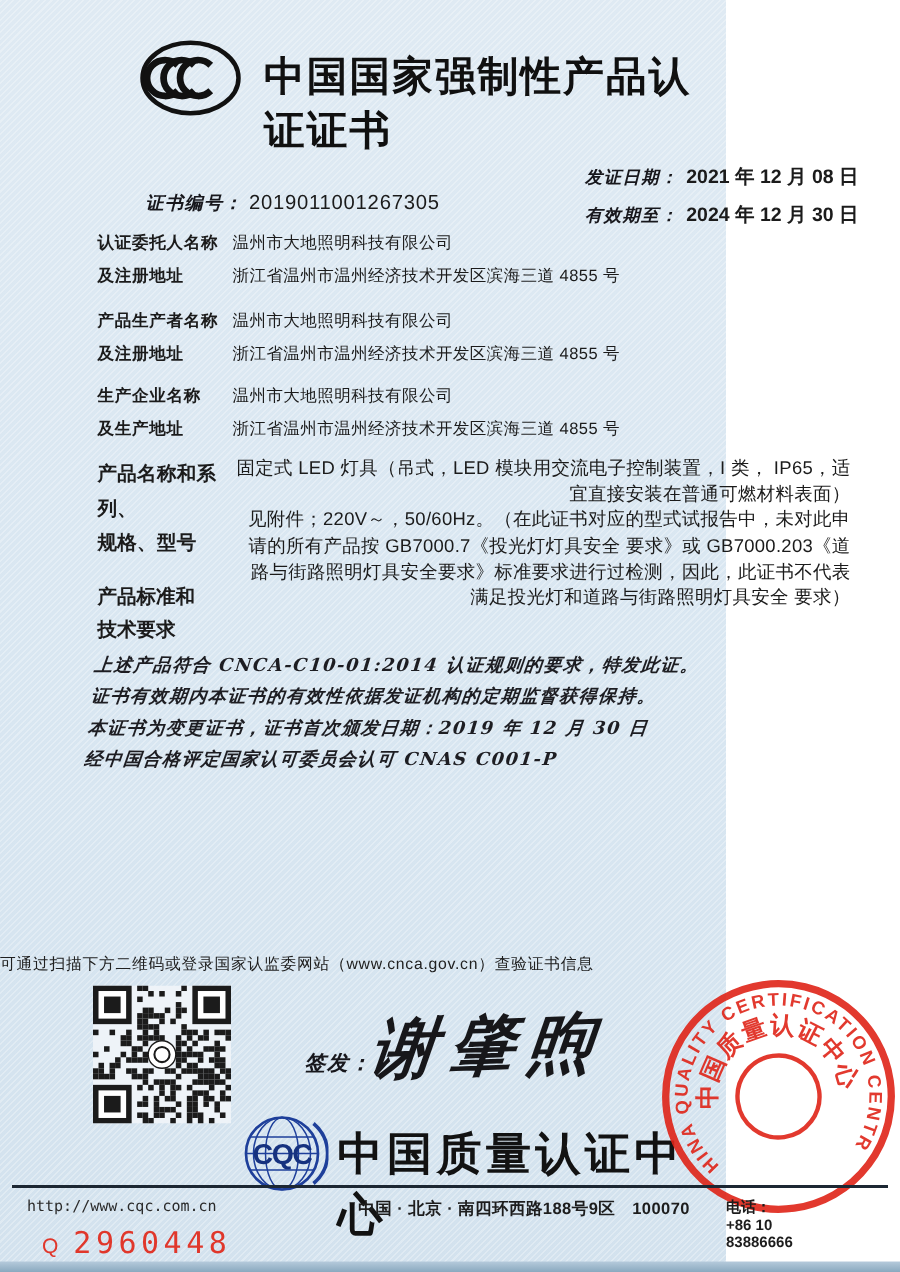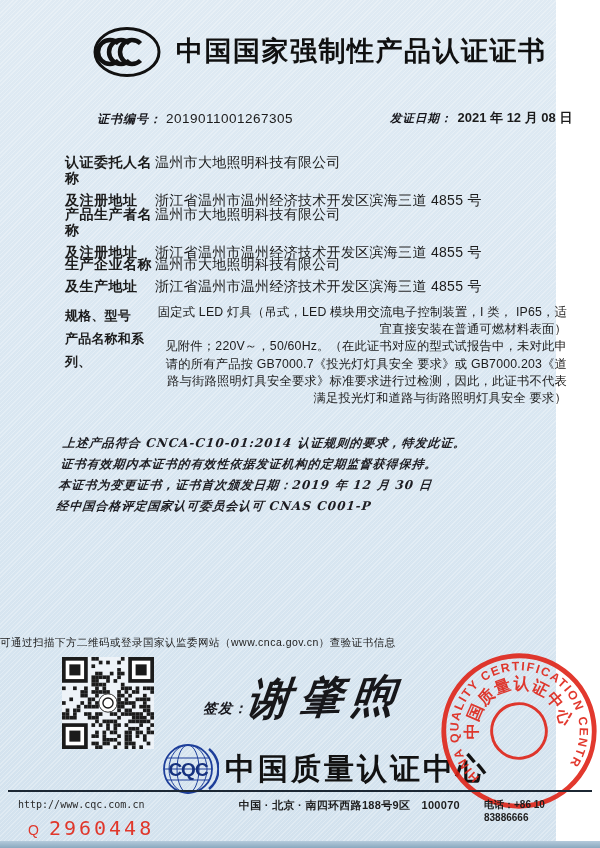--- a/index.html
+++ b/index.html
@@ -1,39 +1,39 @@
 <!DOCTYPE html>
 <html><head>
 <meta charset="utf-8">
 <style>
   html,body{margin:0;padding:0;}
   body{width:600px;height:848px;overflow:hidden;font-family:"Liberation Sans",sans-serif;color:#1b1b1b;}
-  .page{position:relative;width:556px;height:848px;
+  .page{position:relative;width:484px;height:848px;
     background:
       repeating-linear-gradient(135deg, rgba(255,255,255,.28) 0 1px, rgba(0,0,0,0) 1px 3px),
       linear-gradient(180deg,#dfeaf3 0%,#d8e6f1 60%,#d3e2ee 100%);
   }
   .page::after{content:"";position:absolute;left:0;bottom:0;width:600px;height:7px;
     background:linear-gradient(180deg,#b5cadb,#8aa9bf);}
   
   .ccc-logo{position:absolute;left:92px;top:26px;width:70px;height:52px;}
   .title{position:absolute;left:176px;top:33px;margin:0;font-size:27px;font-weight:900;
     letter-spacing:1.5px;color:#101010;font-family:"Liberation Sans",sans-serif;}
   
-  .cert-no{position:absolute;left:97px;top:109px;white-space:nowrap;}
+  .cert-no{position:absolute;left:97px;top:126px;white-space:nowrap;}
   .kai{font-family:"DejaVu Serif",serif;font-style:italic;font-weight:700;color:#17171c;}
   .cert-no .kai{font-size:12px;letter-spacing:1px;}
   .cert-no .num{font-size:13.5px;letter-spacing:.5px;margin-left:4px;}
   .dates{position:absolute;left:390px;top:109px;width:185px;}
   .date-row{display:flex;align-items:baseline;margin-bottom:7px;white-space:nowrap;}
   .date-row .kai{font-size:11.5px;letter-spacing:1px;}
   .date-row .date-val{font-size:13px;font-weight:700;margin-left:5px;}
   
   .sec{position:absolute;left:65px;width:502px;display:grid;grid-template-columns:90px 1fr;
-    column-gap:0;row-gap:6px;font-size:14px;line-height:16px;}
+    column-gap:0;row-gap:6px;font-size:11px;line-height:16px;}
   .sec .lbl{font-weight:700;letter-spacing:.5px;}
   .sec .val{letter-spacing:.3px;}
   .sec-product{position:absolute;left:65px;top:304px;width:502px;display:grid;
     grid-template-columns:90px 1fr;}
   .sec-product .lblcol{font-weight:700;font-size:13px;line-height:23px;letter-spacing:.2px;}
   .sec-product .valcol{font-size:12.3px;line-height:17.2px;letter-spacing:.2px;text-align:right;}
   .sec-standards{position:absolute;left:65px;top:387px;width:502px;display:grid;
     grid-template-columns:90px 1fr;}
   .sec-standards .lblcol{font-weight:700;font-size:13px;line-height:22px;}
   .sec-standards .valcol{font-size:12.8px;line-height:17px;}
@@ -87,20 +87,24 @@
   <h1 class="title">中国国家强制性产品认证证书</h1>
 
   <div class="cert-no">
     <span class="kai">证书编号：</span><span class="num">2019011001267305</span>
   </div>
   <div class="dates">
     <div class="date-row">
       <span class="kai">发证日期：</span>
       <span class="date-val">2021 年 12 月 08 日</span>
     </div>
+    <div class="date-row">
+      <span class="kai">有效期至：</span>
+      <span class="date-val">2024 年 12 月 30 日</span>
+    </div>
   </div>
 
   <div class="sec" style="top:154px">
     <div class="lbl">认证委托人名称</div>
     <div class="val">温州市大地照明科技有限公司</div>
     <div class="lbl">及注册地址</div>
     <div class="val">浙江省温州市温州经济技术开发区滨海三道 4855 号</div>
   </div>
 
   <div class="sec" style="top:206px">
@@ -112,30 +116,34 @@
 
   <div class="sec" style="top:256px">
     <div class="lbl">生产企业名称</div>
     <div class="val">温州市大地照明科技有限公司</div>
     <div class="lbl">及生产地址</div>
     <div class="val">浙江省温州市温州经济技术开发区滨海三道 4855 号</div>
   </div>
 
   <div class="sec-product">
     <div class="lblcol">
+      <div>产品名称和系列、</div>
       <div>规格、型号</div>
-      <div>产品名称和系列、</div>
     </div>
     <div class="valcol">
       <div>固定式 LED 灯具（吊式，LED 模块用交流电子控制装置，I 类， IP65，适宜直接安装在普通可燃材料表面）</div>
       <div>见附件；220V～，50/60Hz。（在此证书对应的型式试报告中，未对此申请的所有产品按 GB7000.7《投光灯灯具安全 要求》或 GB7000.203《道路与街路照明灯具安全要求》标准要求进行过检测，因此，此证书不代表满足投光灯和道路与街路照明灯具安全 要求）</div>
     </div>
   </div>
 
   <div class="sec-standards">
+    <div class="lblcol">
+      <div>产品标准和</div>
+      <div>技术要求</div>
+    </div>
   </div>
 
   <div class="notes">
     <div class="note-line">上述产品符合 CNCA-C10-01:2014 认证规则的要求，特发此证。</div>
     <div class="note-line">证书有效期内本证书的有效性依据发证机构的定期监督获得保持。</div>
     <div class="note-line">本证书为变更证书，证书首次颁发日期：2019 年 12 月 30 日</div>
     <div class="note-line">经中国合格评定国家认可委员会认可 CNAS C001-P</div>
   </div>
 
   <div class="verify">可通过扫描下方二维码或登录国家认监委网站（www.cnca.gov.cn）查验证书信息</div>

